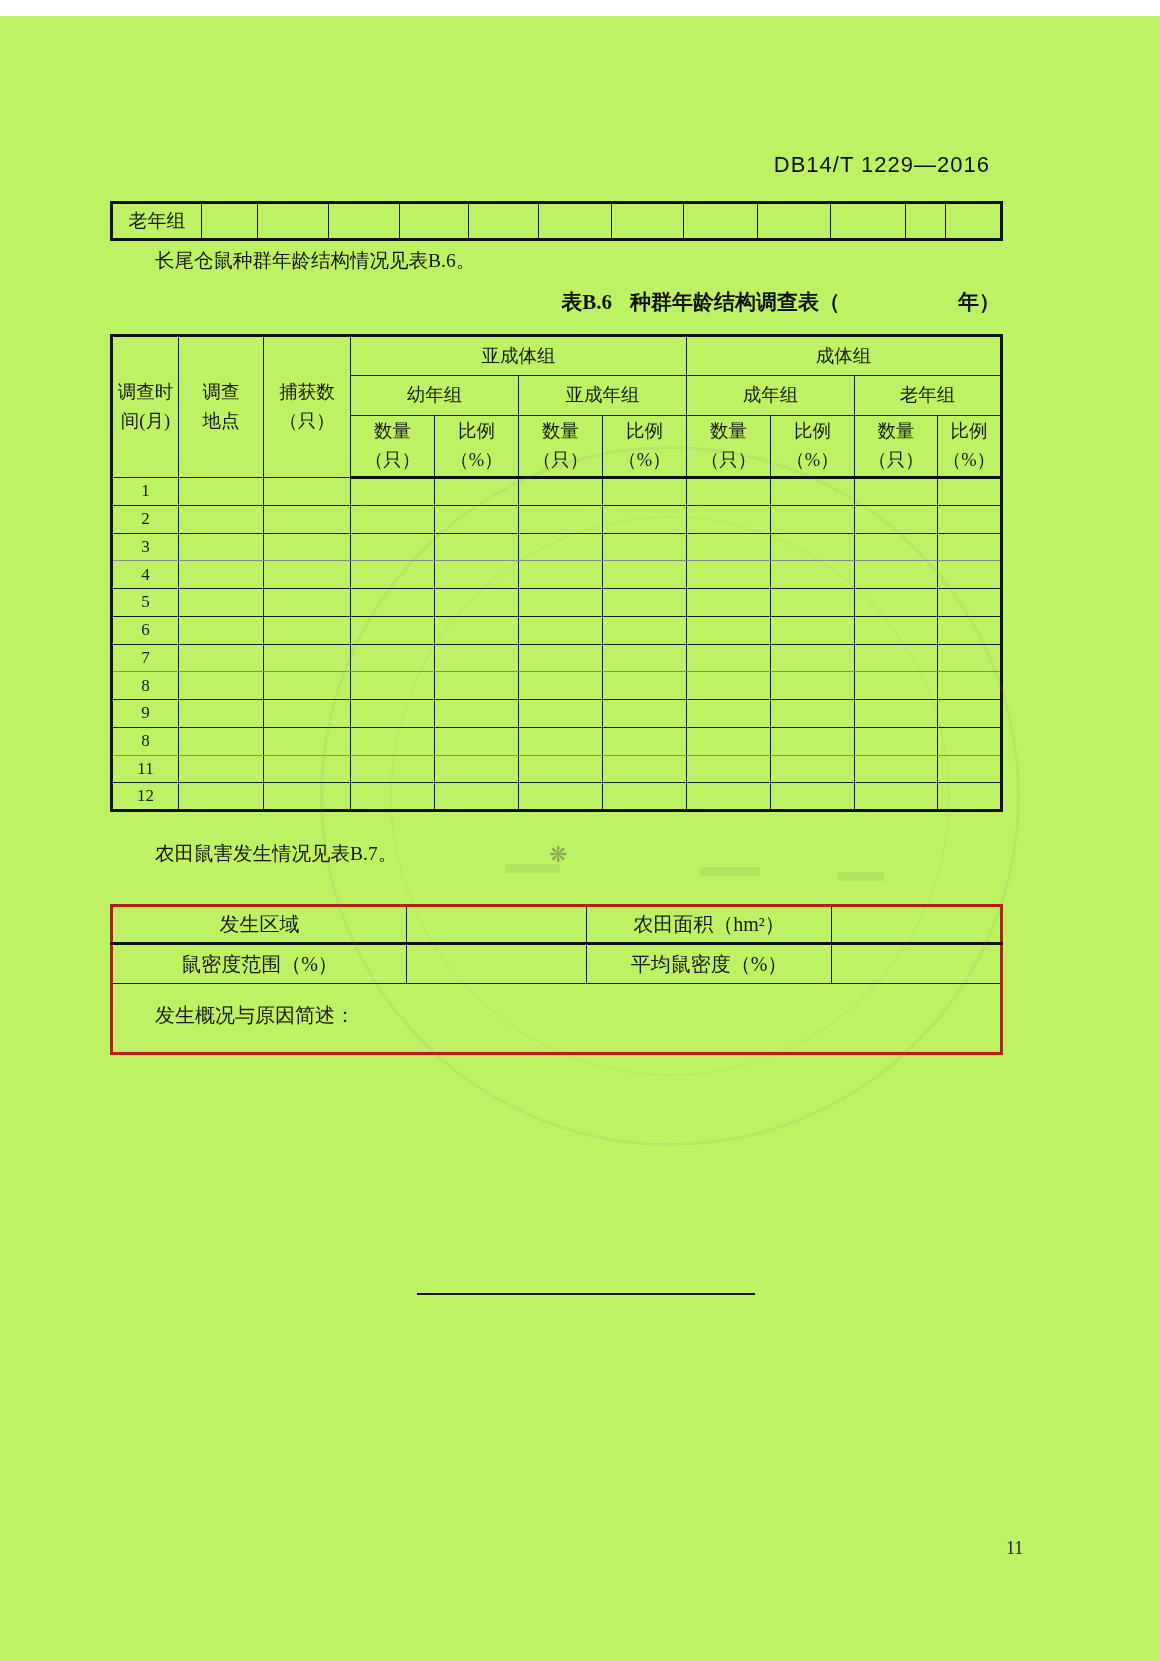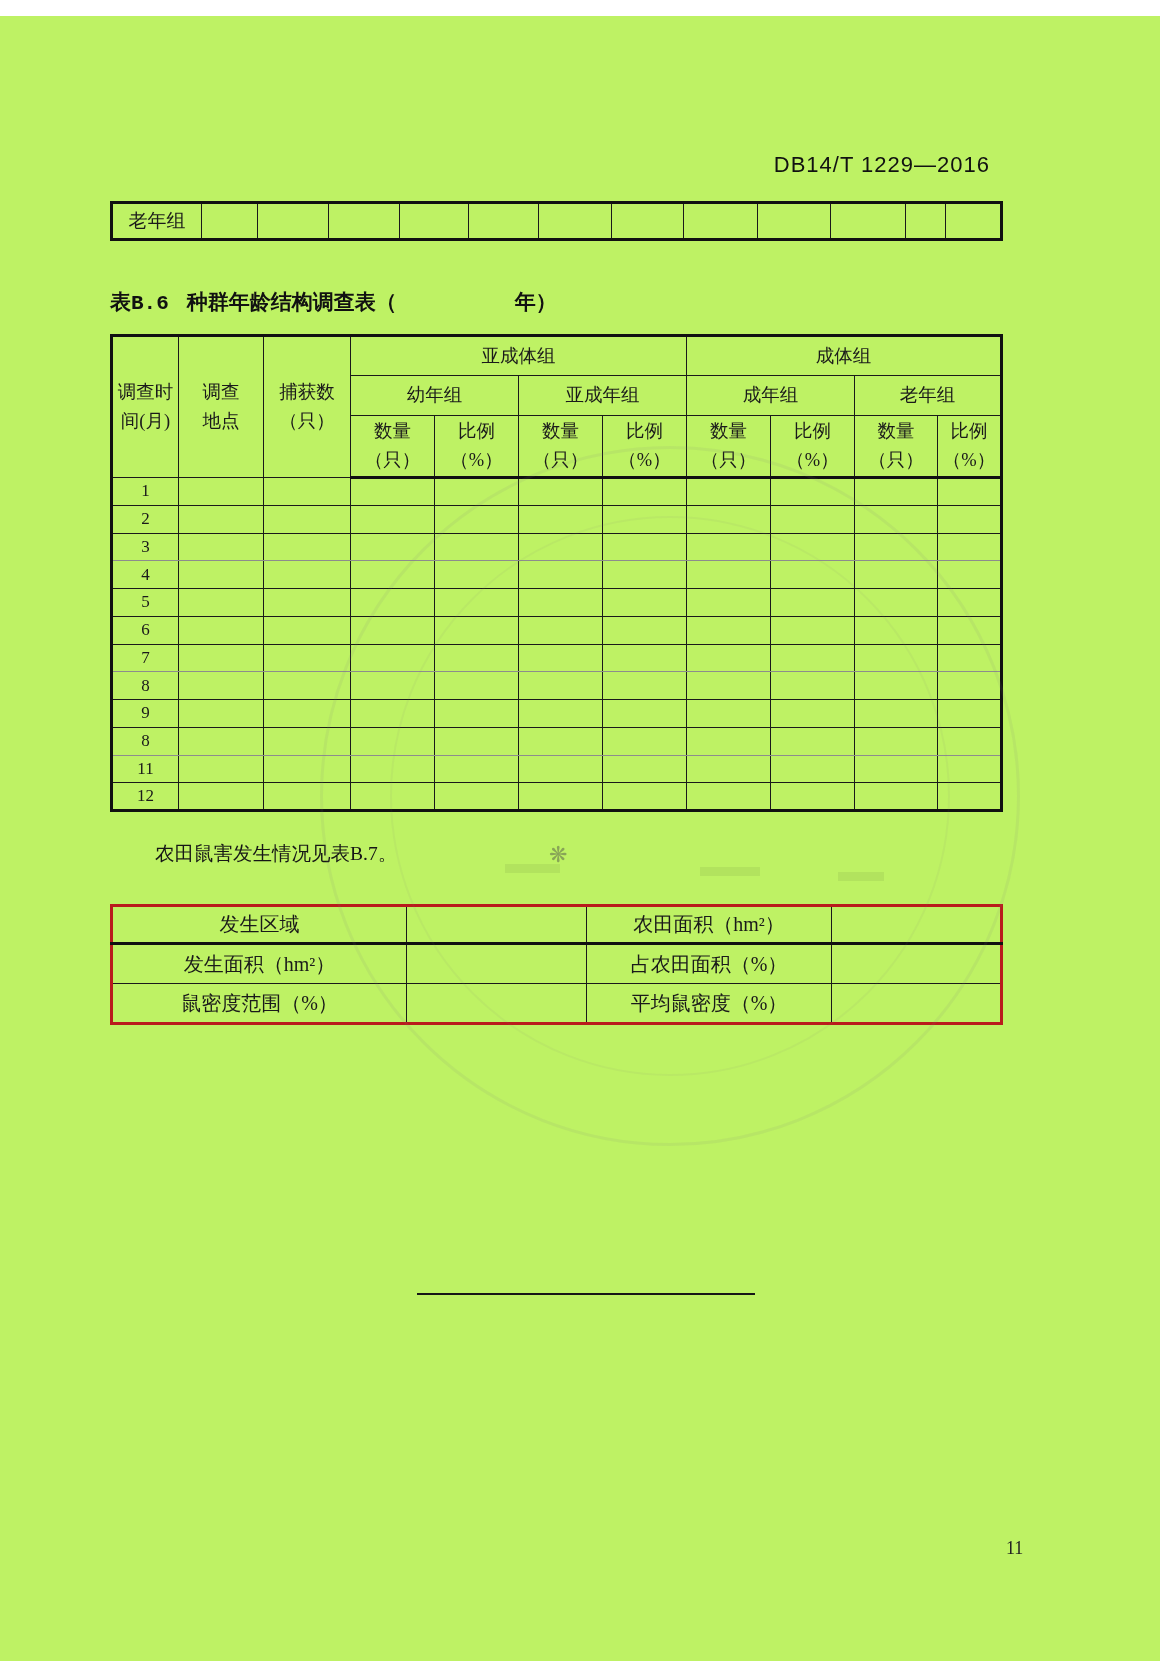--- a/index.html
+++ b/index.html
@@ -20,22 +20,22 @@
   td, th { border: 1px solid #1a1a1a; font-weight: normal; text-align: center; vertical-align: middle; }
   
   .frag { position: absolute; left: 110px; top: 185px; width: 890px; border: 3px solid #111; }
   .frag td { height: 37px; font-size: 19px; }
   
   .para { position: absolute; left: 155px; font-size: 19.5px; color: #161616; }
   .para-1 { top: 231px; }
   .para-2 { top: 824px; }
   
   .caption {
-    position: absolute; left: 110px; width: 890px; text-align: left;
-    font-family: Liberation Mono, monospace;
+    position: absolute; left: 110px; width: 890px; text-align: right;
+    font-family: Liberation Serif, serif;
     font-weight: 700; font-size: 21px; color: #111;
   }
   .cap-b6 { top: 272px; }
   .cap-b7 { top: 845px; }
   .caption .cap-label { margin-right: 18px; }
   .caption .cap-gap { display: inline-block; width: 118px; }
   
   .tb6 { position: absolute; left: 110px; top: 318px; width: 890px; border: 3px solid #111; }
   .tb6 th { font-size: 18.5px; line-height: 1.55; }
   .tb6 .h1 th { height: 40px; }
@@ -103,20 +103,21 @@
         <td></td>
         <td></td>
         <td></td>
         <td></td>
         <td></td>
         <td></td>
       </tr>
     </tbody>
   </table>
 
+  <div class="para para-1">长尾仓鼠种群年龄结构情况见表B.6。</div>
 
   <div class="caption cap-b6">
     <span class="cap-label">表B.6</span><span>种群年龄结构调查表（</span><span class="cap-gap"></span><span>年）</span>
   </div>
 
   <table class="tb6">
     <colgroup>
       <col style="width:67px">
         <col style="width:85px">
         <col style="width:87px">
@@ -357,31 +358,28 @@
         <col style="width:245px">
         <col style="width:170px">
     </colgroup>
     <tbody>
       <tr class="r1">
         <td>发生区域</td>
         <td></td>
         <td>农田面积（hm²）</td>
         <td></td>
       </tr>
-      <tr class="r2">
-        <td>发生面积（hm²）</td>
-        <td></td>
-        <td>占农田面积（%）</td>
-        <td></td>
-      </tr>
       <tr class="r3">
         <td>鼠密度范围（%）</td>
         <td></td>
         <td>平均鼠密度（%）</td>
         <td></td>
+      </tr>
+      <tr class="r5">
+        <td colspan="4">发生概况与原因简述：</td>
       </tr>
     </tbody>
   </table>
 
   <div class="end-line"></div>
 
   <div class="page-number">11</div>
 
   <div class="wm wm-ring-outer"></div>
   <div class="wm wm-ring-inner"></div>

